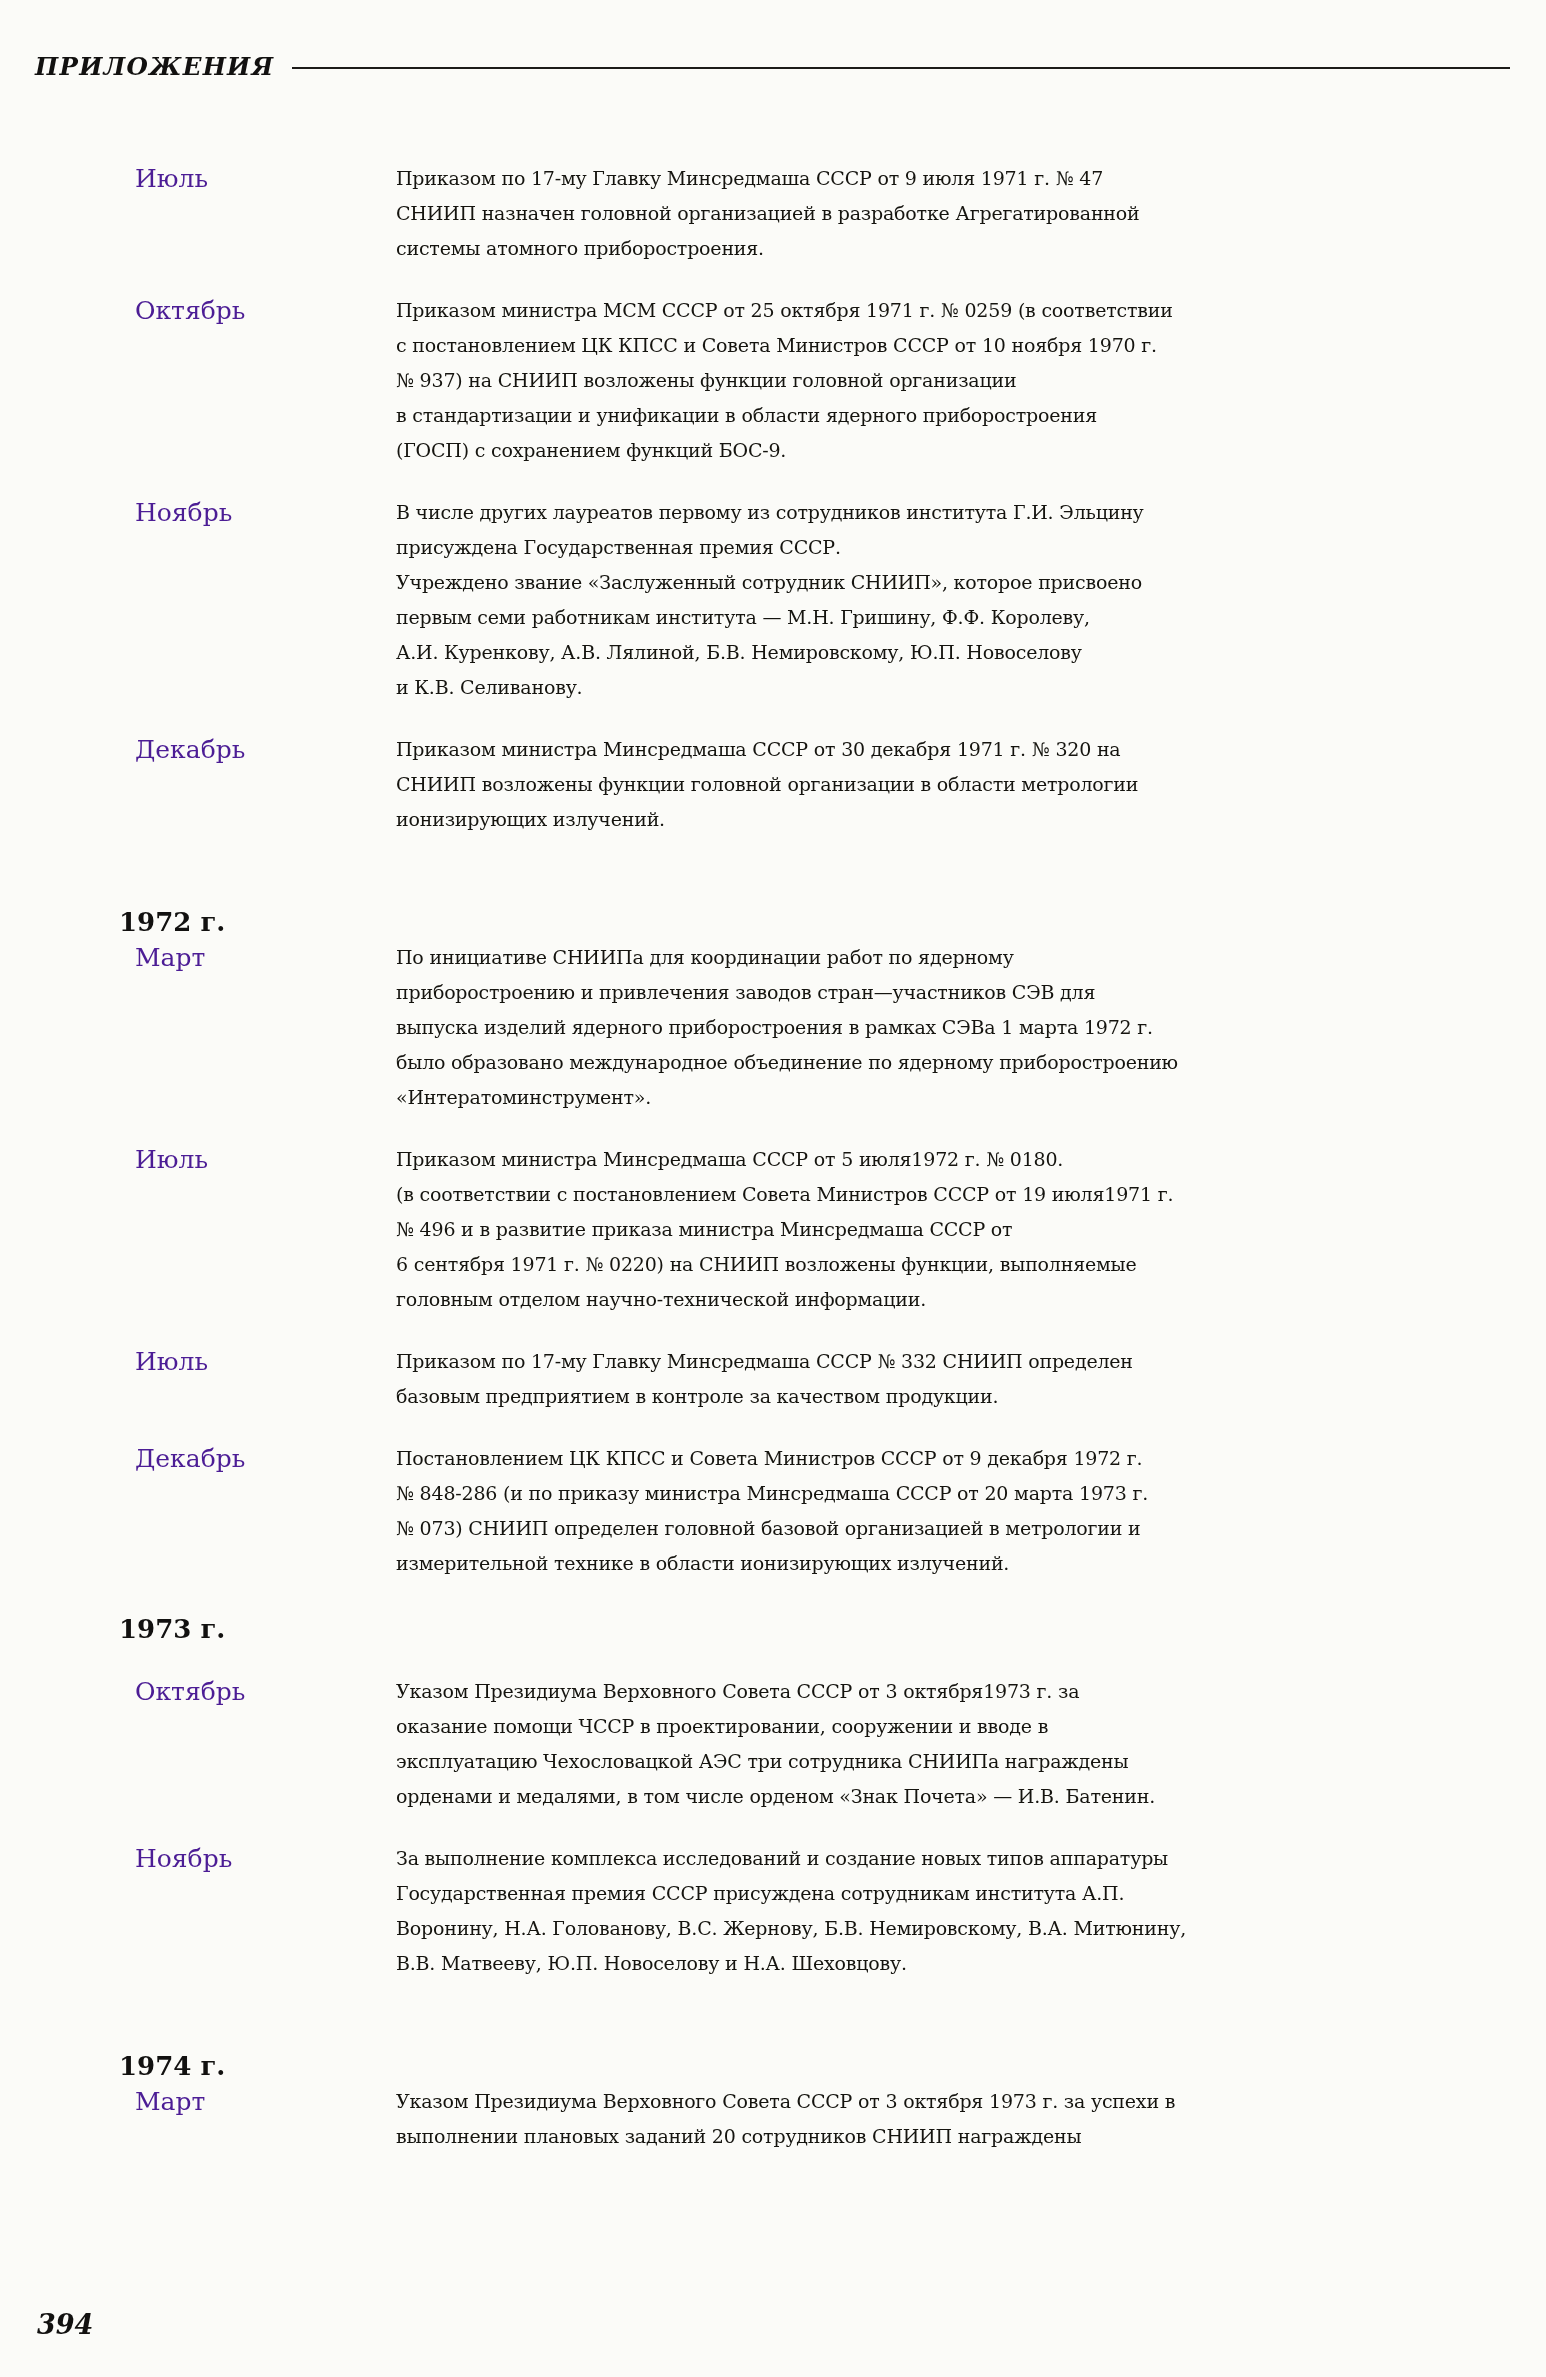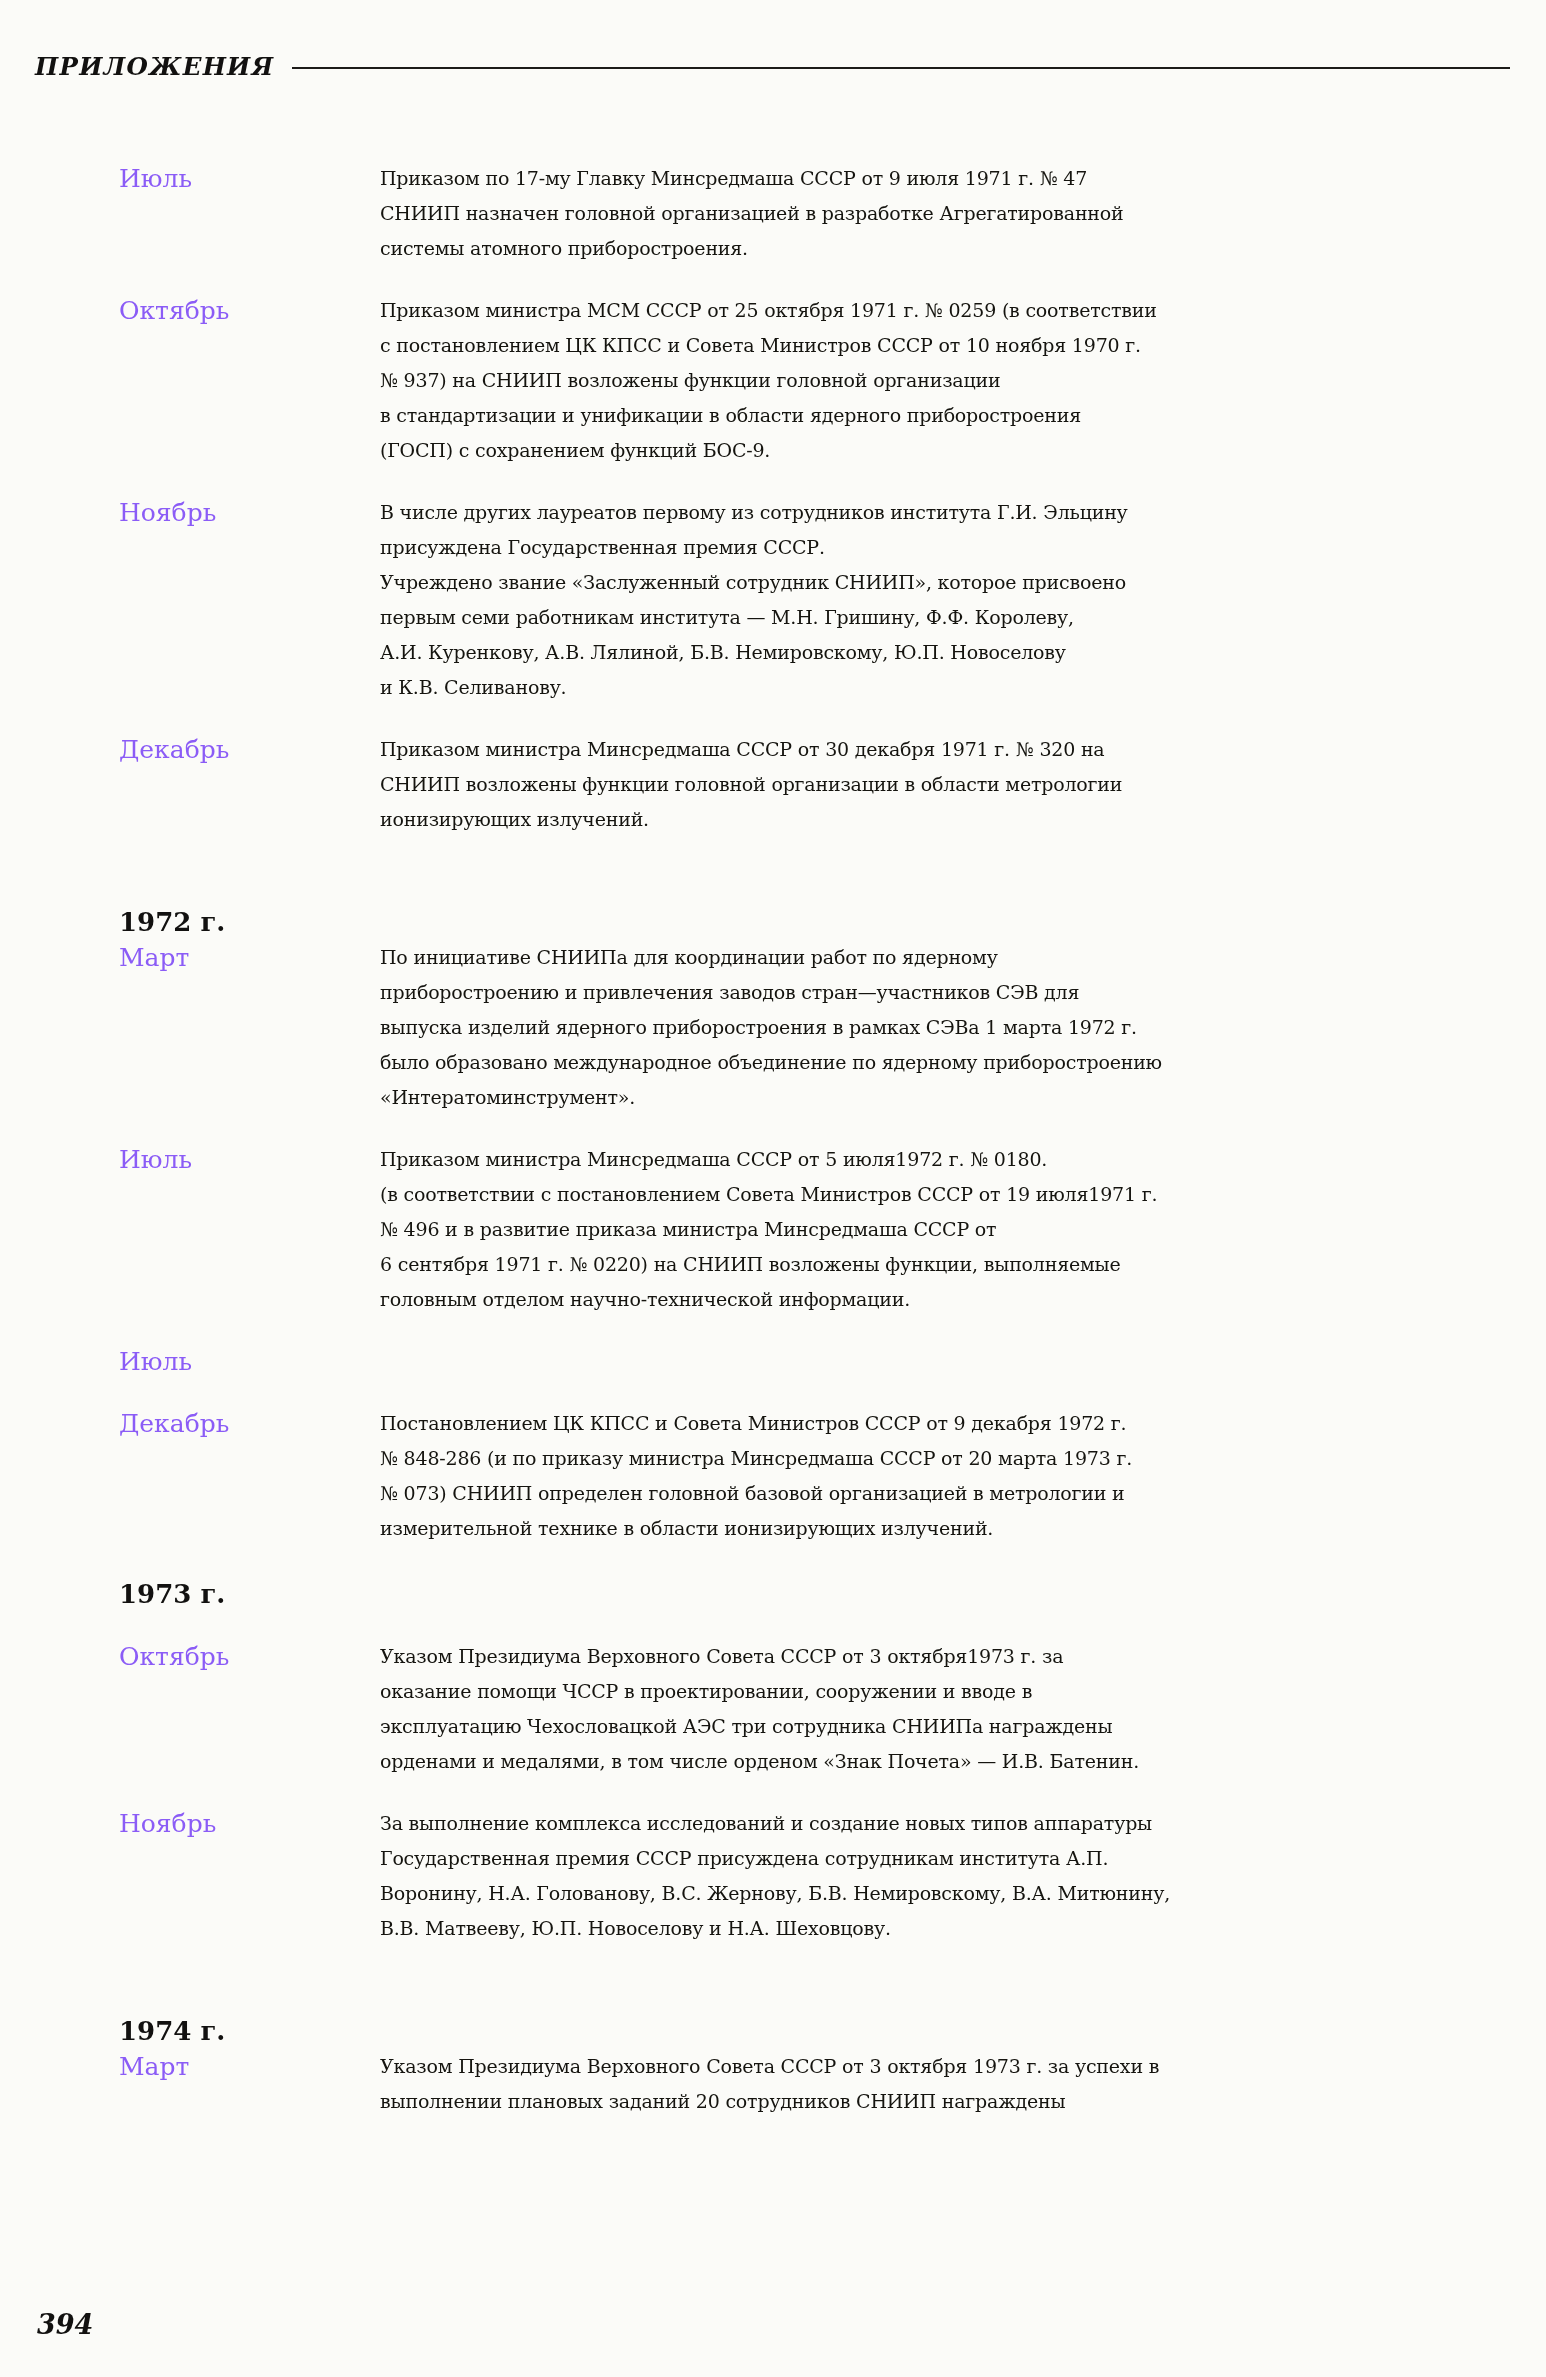--- a/index.html
+++ b/index.html
@@ -59,21 +59,22 @@
     color: #121110;
   }
   .entry-row {
     display: flex;
     align-items: flex-start;
   }
   .entry-month {
     flex: 0 0 261px;
     font-size: 25px;
     line-height: 35px;
-    color: #8b5cf6;
+    color: #4c1d95;
+    margin-left: 16px;
   }
   .entry-text {
     flex: 1;
     font-size: 19px;
     line-height: 35px;
     letter-spacing: -0.2px;
     white-space: pre-line;
     color: #15140f;
   }
 
@@ -160,20 +161,22 @@
 (в соответствии с постановлением Совета Министров СССР от 19 июля1971 г.
 № 496 и в развитие приказа министра Минсредмаша СССР от
 6 сентября 1971 г. № 0220) на СНИИП возложены функции, выполняемые
 головным отделом научно-технической информации.</div>
       </div>
     </div>
 
     <div class="entry">
       <div class="entry-row">
         <div class="entry-month">Июль</div>
+        <div class="entry-text">Приказом по 17-му Главку Минсредмаша СССР № 332 СНИИП определен
+базовым предприятием в контроле за качеством продукции.</div>
       </div>
     </div>
 
     <div class="entry">
       <div class="entry-row">
         <div class="entry-month">Декабрь</div>
         <div class="entry-text">Постановлением ЦК КПСС и Совета Министров СССР  от 9 декабря 1972 г.
 № 848-286 (и по приказу министра Минсредмаша СССР от 20 марта 1973 г.
 № 073)  СНИИП определен головной базовой организацией в метрологии и
 измерительной технике в области ионизирующих излучений.</div>

